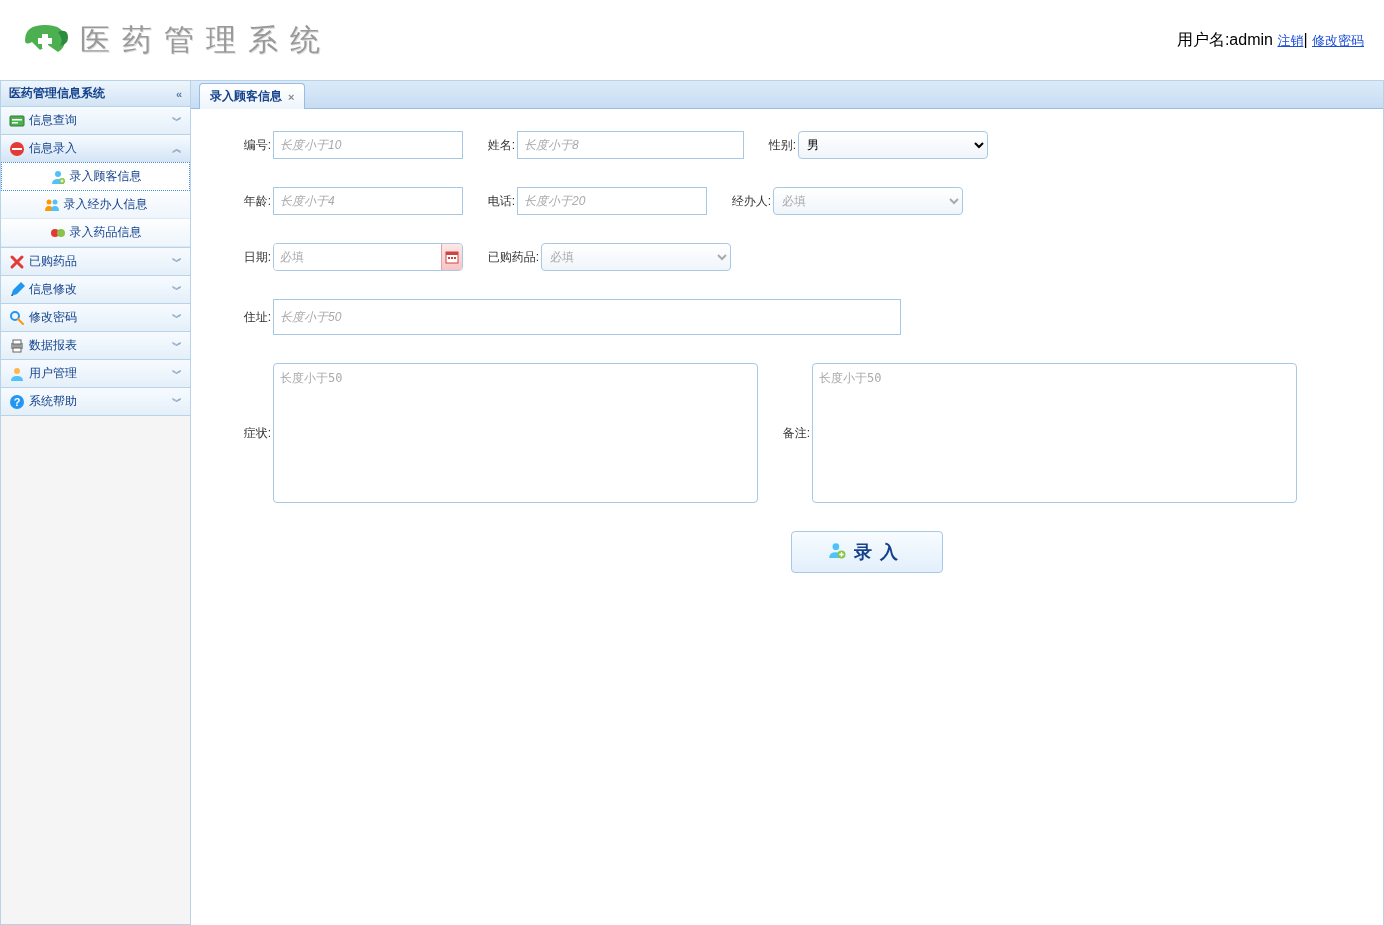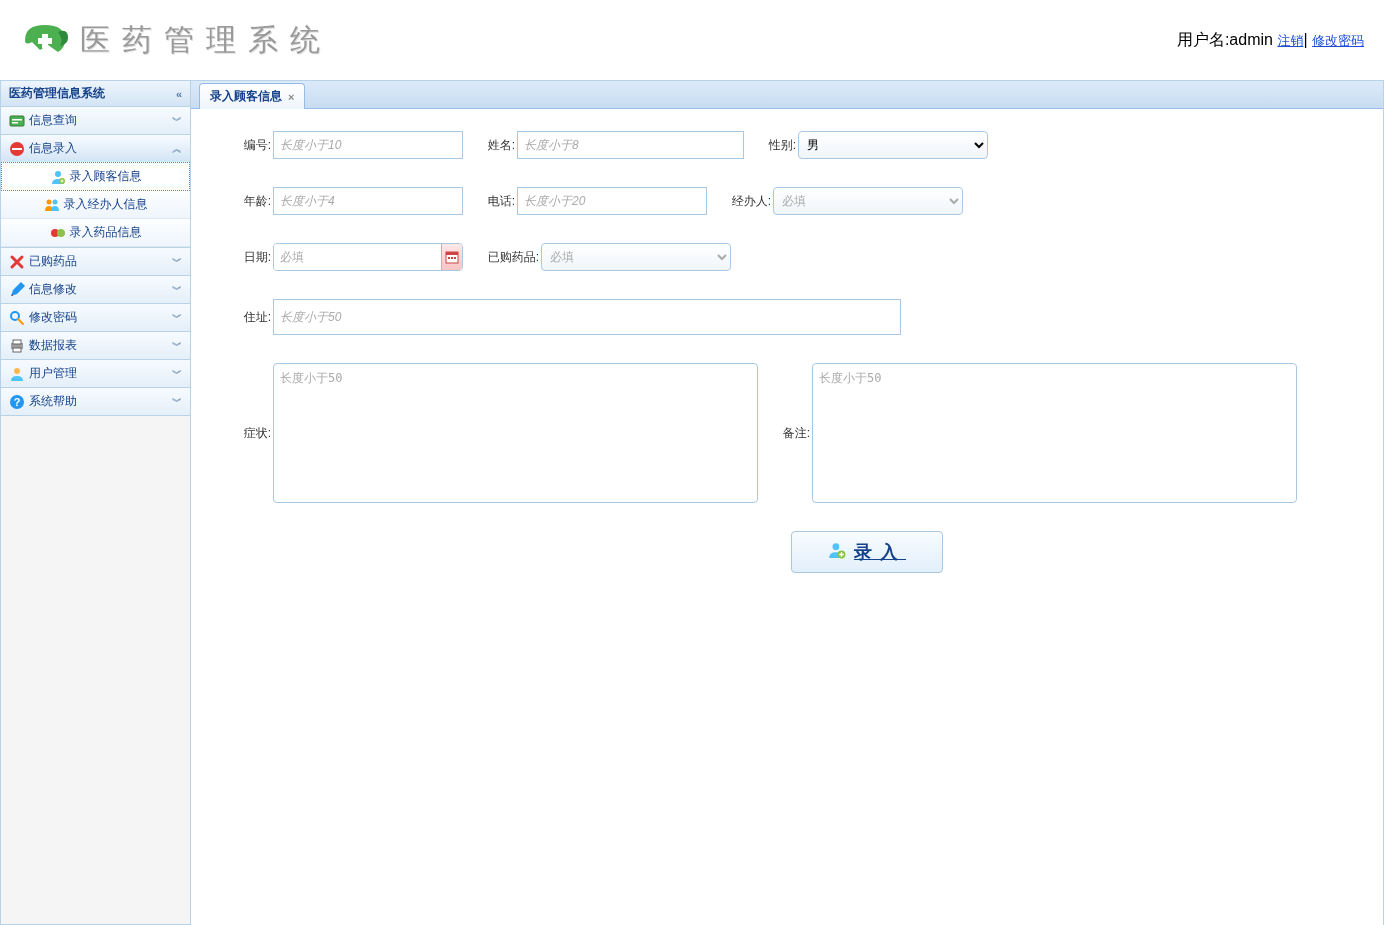--- a/index.html
+++ b/index.html
@@ -242,21 +242,20 @@
       border-radius: 4px;
       padding: 8px 36px;
       font-size: 18px;
       color: #15428b;
       font-weight: bold;
       letter-spacing: 8px;
       cursor: pointer;
       display: flex;
       align-items: center;
       gap: 8px;
-      text-decoration: underline;
     }
     
     .icon-svg { width: 16px; height: 16px; }
   </style>
 </head>
 <body>
 
 <div class="header">
   <div class="logo-area">
     <svg class="logo-icon" viewBox="0 0 50 40">

